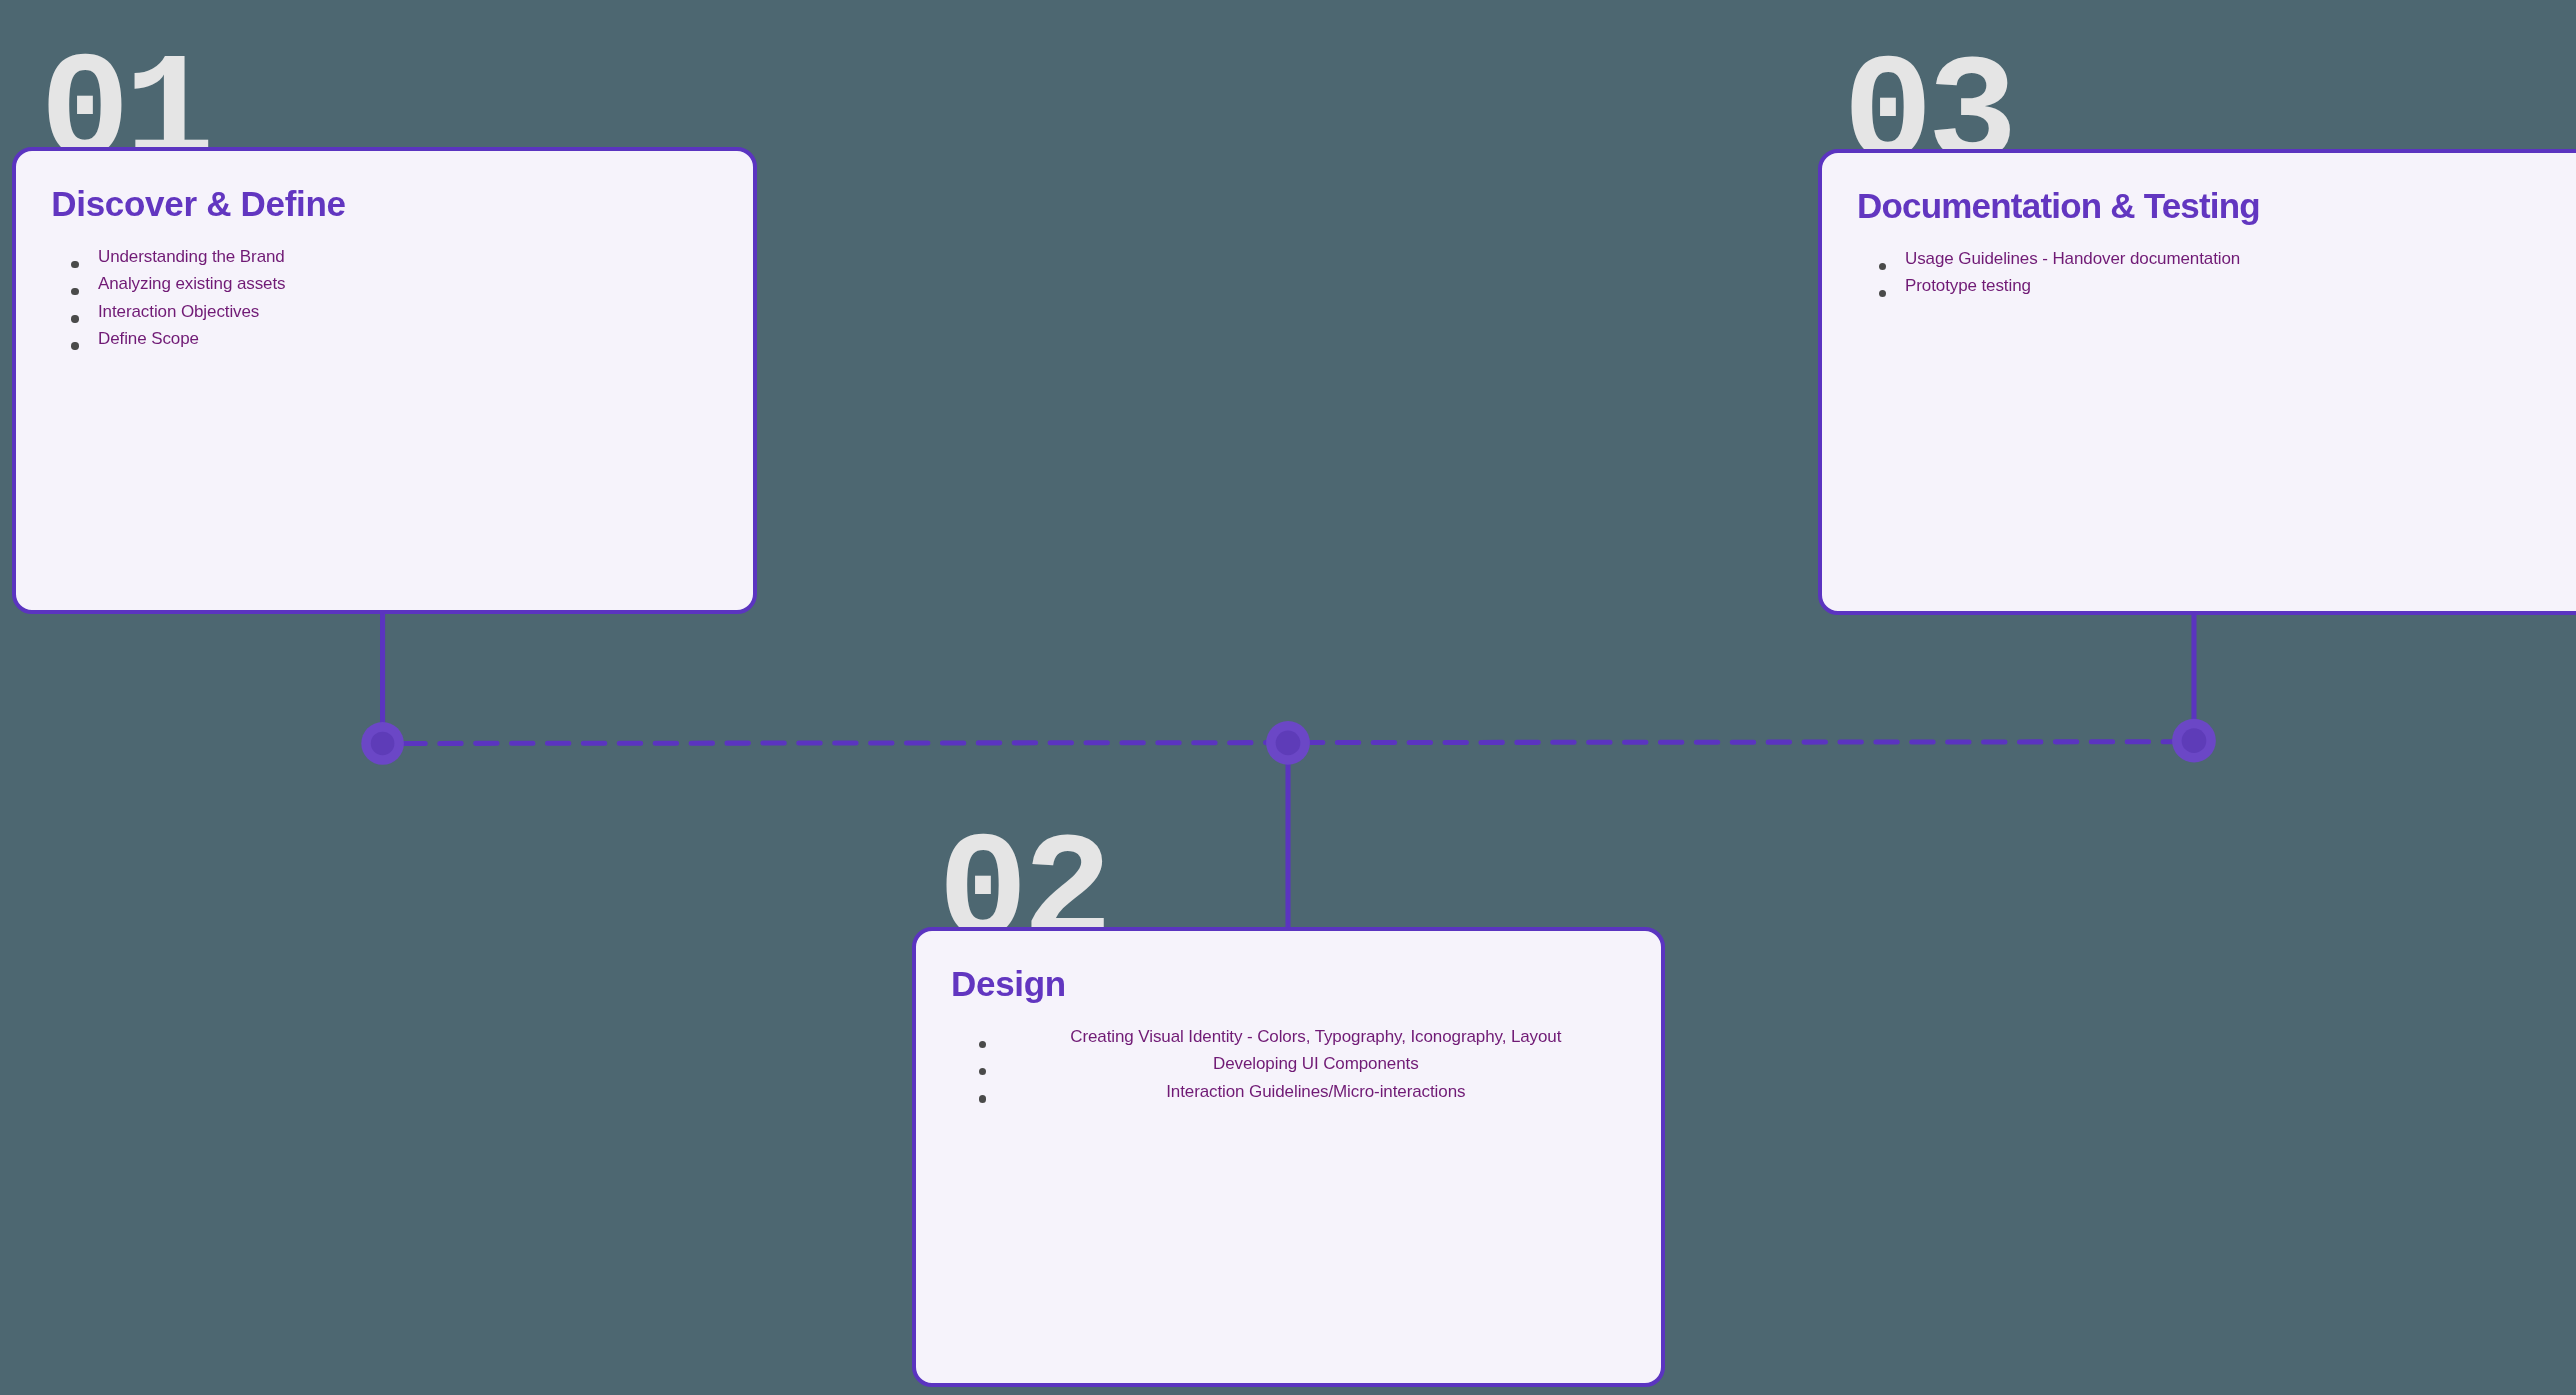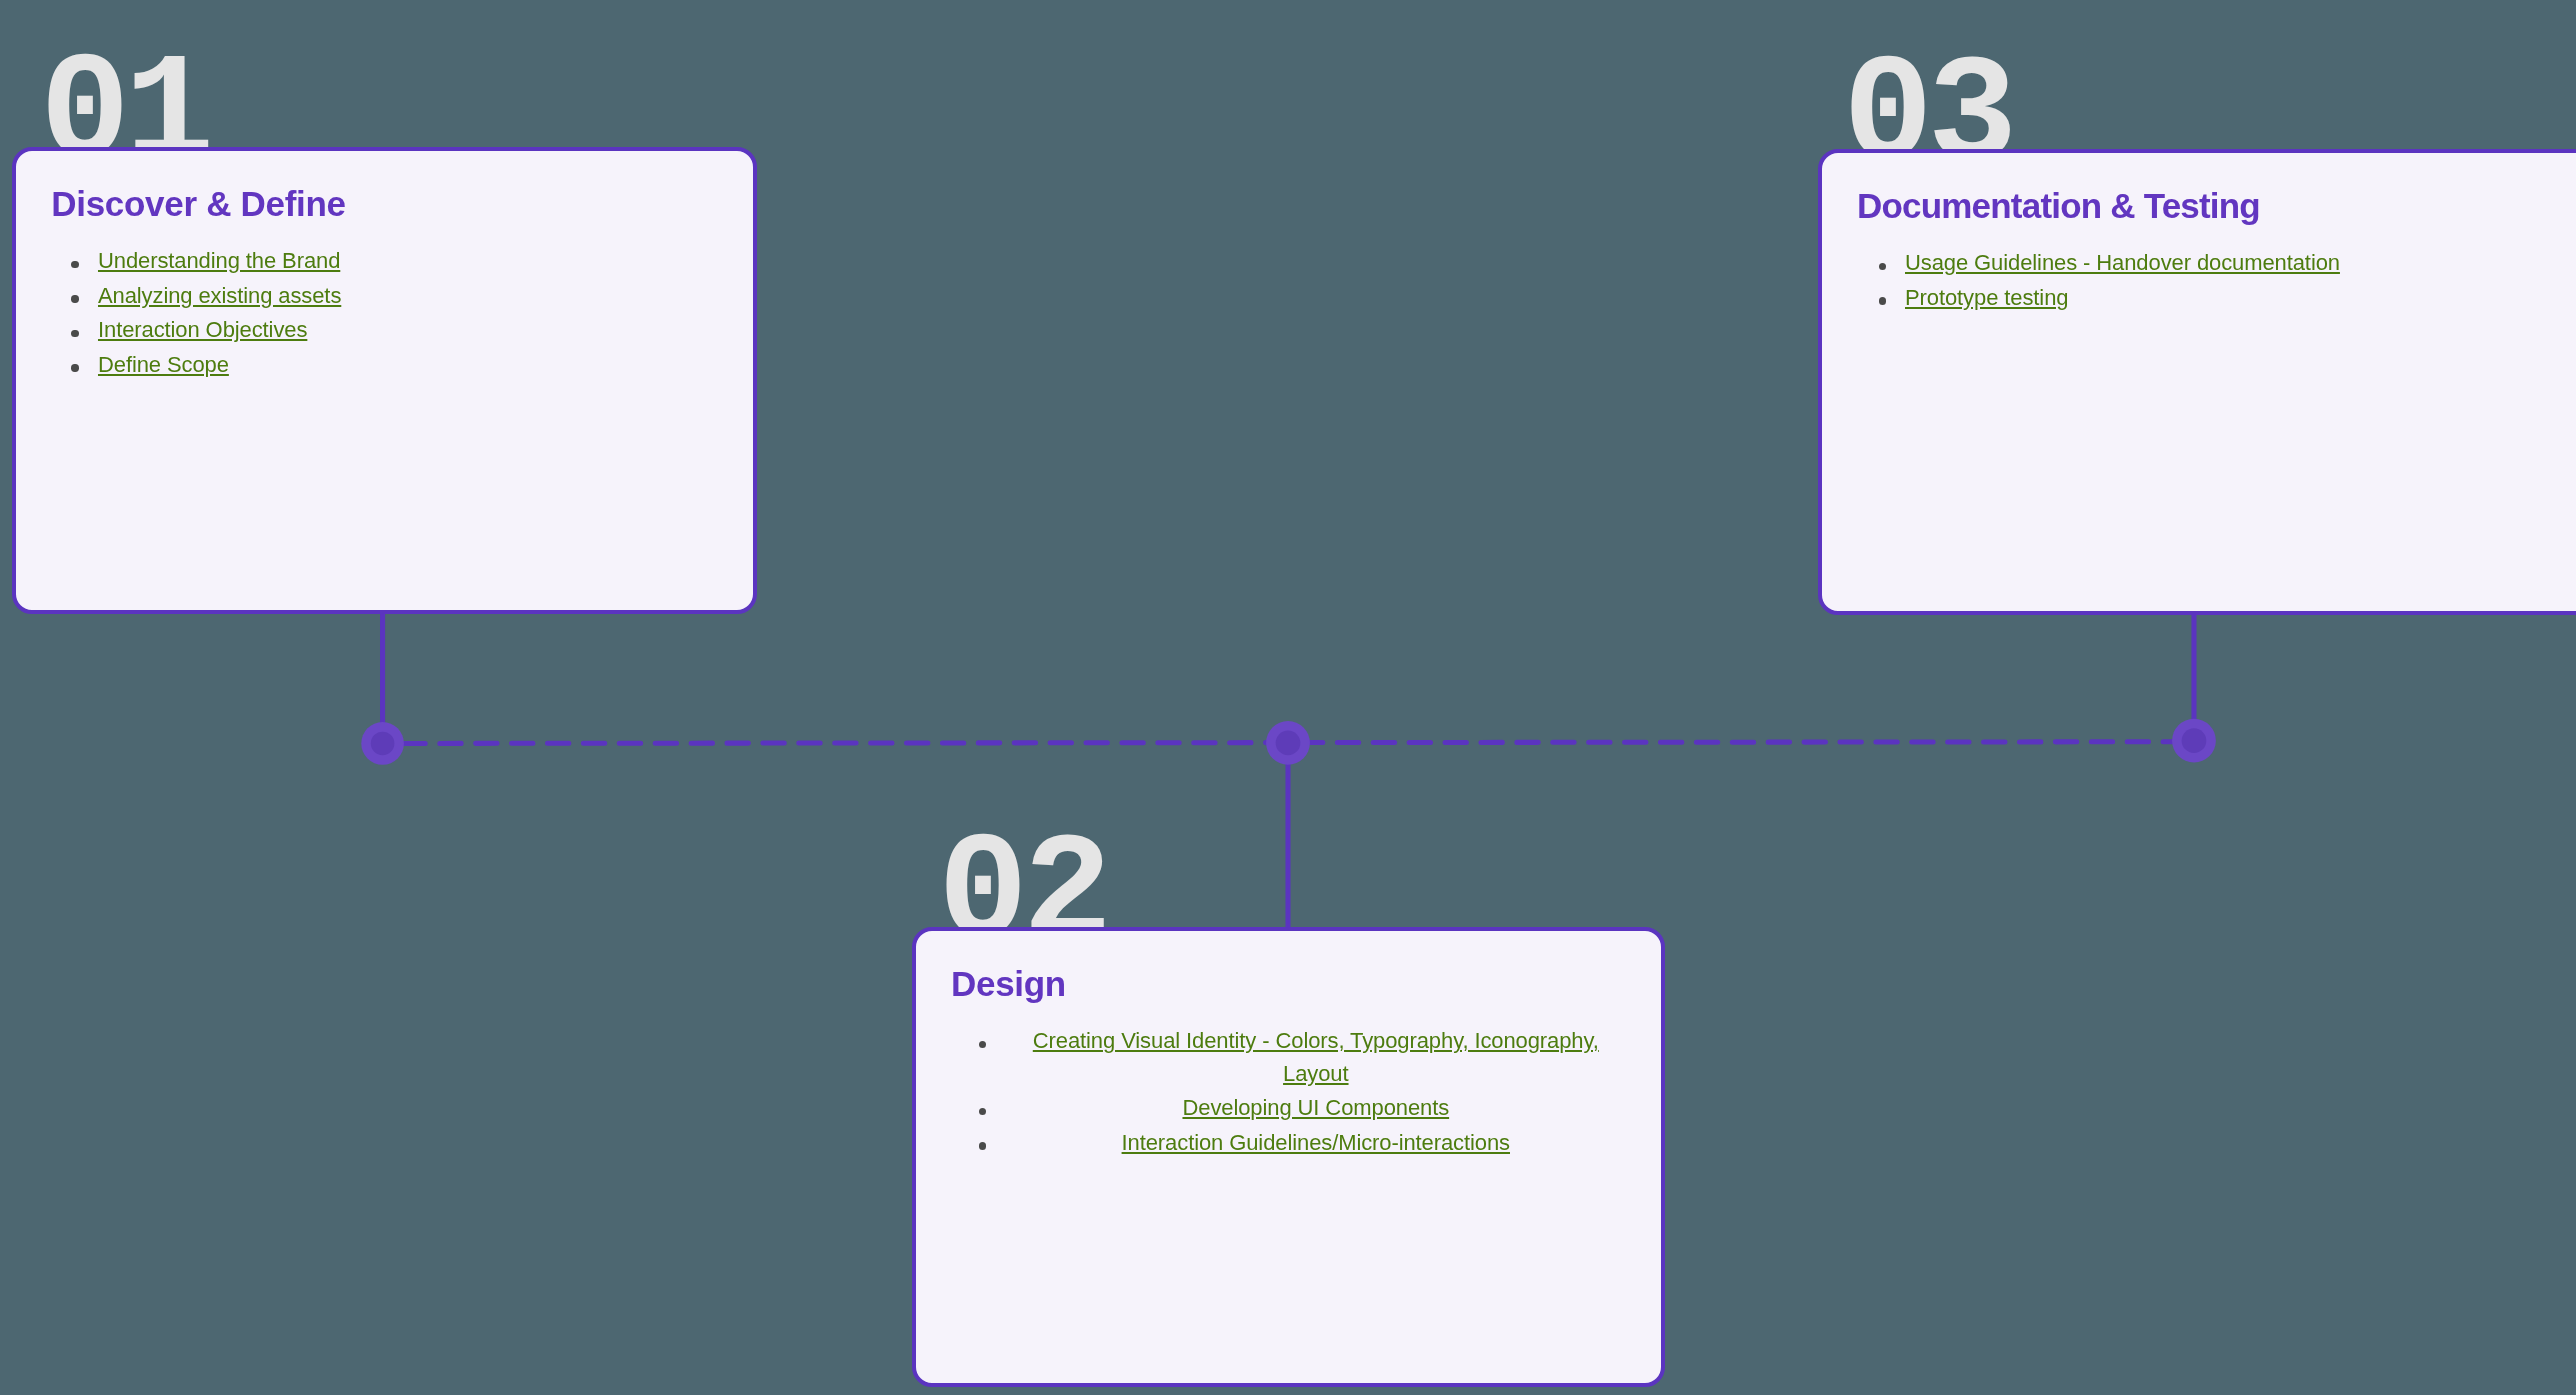--- a/index.html
+++ b/index.html
@@ -71,27 +71,26 @@
   .card-list {
     list-style: none;
     margin: 21px 0 0 0;
     padding: 0 0 0 15.7px;
   }
   #card-2 .card-list { padding-left: 23.6px; text-align: center; }
   #card-3 .card-list { padding-left: 17px; }
 
   .card-list li {
     position: relative;
-    font-size: 22px;
+    font-size: 17px;
     line-height: 1.47;
-    color: #4d7c0f;
+    color: #701a75;
     padding-left: 31px;
     margin-bottom: 2.2px;
     letter-spacing: -0.1px;
-    text-decoration: underline;
   }
   .card-list li::before {
     content: "";
     position: absolute;
     left: 4.5px;
     top: 15.7px;
     width: 7.3px;
     height: 7.3px;
     border-radius: 50%;
     background: #4a4a4a;

